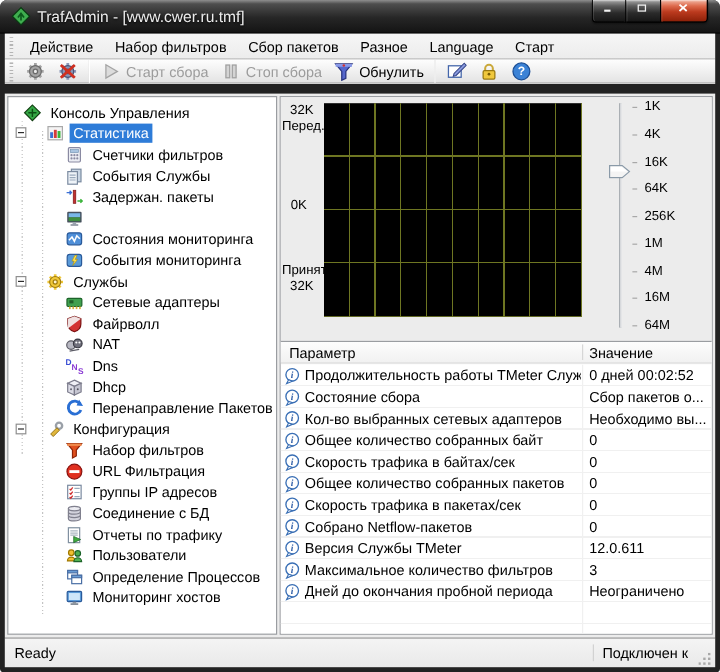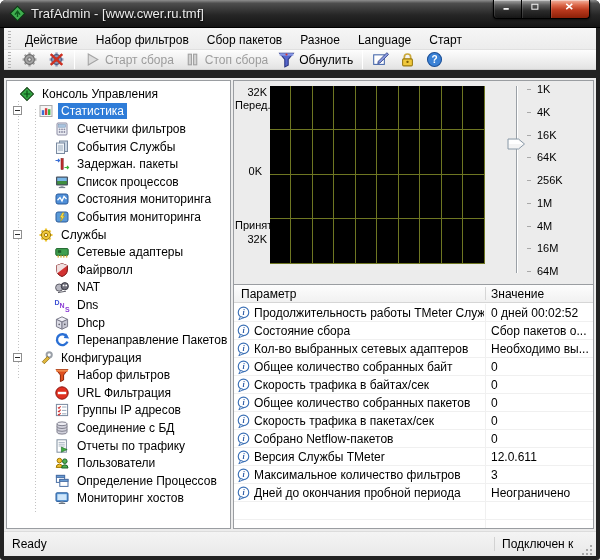--- a/index.html
+++ b/index.html
@@ -57,21 +57,21 @@
   .tree-label.selected{background:#2e7cd8;color:#fff;}
   .expander{position:absolute;left:6px;top:50%;margin-top:-5px;width:9px;height:9px;
     background:#fff;border:1px solid #8f8f8f;}
   .expander::before{content:"";position:absolute;left:1px;right:1px;top:3px;height:1px;background:#2b2b2b;}
   .lvl0{padding-left:12px;} .lvl1{padding-left:31px;} .lvl2{padding-left:47px;}
   
   .right-panel{position:absolute;left:229px;top:2px;right:2px;bottom:2px;
     border:1px solid #9a9da1;background:#fff;}
   .graph-panel{position:absolute;left:0;top:0;right:0;height:203px;background:#ececec;}
   .glabel{position:absolute;font-size:11px;white-space:nowrap;overflow:hidden;}
-  .glabel.r{text-align:right;}
+  .glabel.r{text-align:center;}
   .graph-box{position:absolute;left:36px;top:5px;width:215px;height:178px;background:
     repeating-linear-gradient(to right,transparent 0 20.5px,#6e7622 20.5px 21.5px),
     repeating-linear-gradient(to bottom,transparent 0 43.5px,#6e7622 43.5px 44.5px),
     #000;}
   .slider-track{position:absolute;left:282px;top:5px;width:2px;height:187px;
     background:#9aa0a6;border-right:1px solid #fff;}
   .slider-handle{position:absolute;left:273px;top:55px;width:19px;height:12px;}
   .stick{position:absolute;left:293px;width:4px;height:1px;background:#a8a8a8;}
   .slabel{position:absolute;left:303px;font-size:11px;white-space:nowrap;}
   
@@ -261,21 +261,20 @@
           <span class="tree-label">Задержан. пакеты</span>
         </div>
         <div class="tree-row lvl2">
           <span class="ticon"><svg width="16" height="16" viewBox="0 0 16 16" xmlns="http://www.w3.org/2000/svg">
               <rect x="2" y="2.5" width="12" height="9" rx="1" fill="#46505e"></rect>
               <rect x="3.2" y="3.7" width="9.6" height="3.4" fill="#79b7e8"></rect>
               <rect x="3.2" y="7.1" width="9.6" height="3.2" fill="#3f8f3f"></rect>
               <rect x="6.5" y="11.5" width="3" height="1.4" fill="#9aa4b0"></rect>
               <rect x="4.8" y="12.9" width="6.4" height="1.2" fill="#7a8490"></rect>
             </svg></span>
-          <span class="tree-label">Список процессов</span>
         </div>
         <div class="tree-row lvl2">
           <span class="ticon"><svg width="16" height="16" viewBox="0 0 16 16" xmlns="http://www.w3.org/2000/svg">
               <rect x="2" y="3" width="12" height="10" rx="2" fill="#4f8fd8" stroke="#2a5a9a"></rect>
               <path d="M3.5,9.2 L6,6.5 L8,10 L10,5.5 L12.5,8" stroke="#fff" stroke-width="1.3" fill="none"></path>
             </svg></span>
           <span class="tree-label">Состояния мониторинга</span>
         </div>
         <div class="tree-row lvl2">
           <span class="ticon"><svg width="16" height="16" viewBox="0 0 16 16" xmlns="http://www.w3.org/2000/svg">

